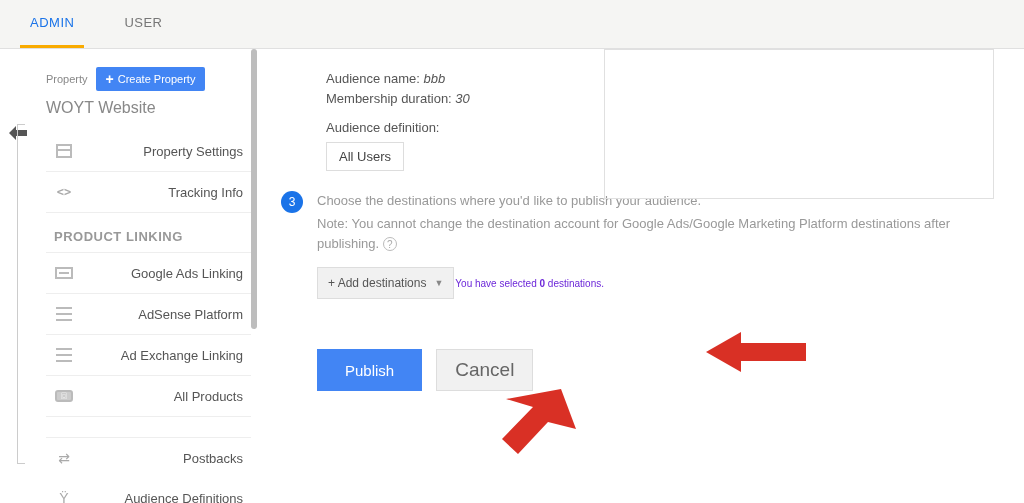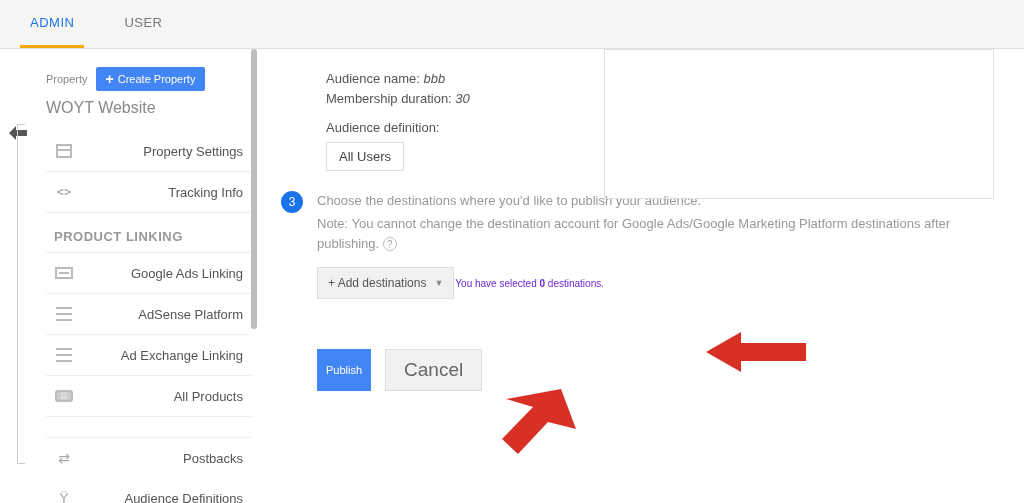--- a/index.html
+++ b/index.html
@@ -55,21 +55,21 @@
     .step-content h3 { font-size: 16px; font-weight: 400; color: #333; margin-bottom: 8px; }
     .step-desc { font-size: 13px; color: #999; line-height: 1.5; margin-bottom: 4px; }
     .help-icon { display:inline-block; width:14px; height:14px; border:1px solid #bbb; border-radius:50%; font-size:10px; text-align:center; line-height:14px; color:#aaa; }
 
     .dest-row { display:flex; align-items:center; gap:1px; margin-top:14px; }
     .add-dest-btn { background:#f1f1f1; border:1px solid #ddd; padding:8px 10px; font-size:12px; color:#555; display:flex; align-items:center; gap:8px; cursor:pointer; }
     .dropdown-caret { font-size:9px; color:#888; }
     .dest-status { color:#6d28d9; font-size:10px; }
 
     .action-row { display:flex; gap:14px; margin-top:50px; margin-left:0; }
-    .btn-primary { background:#4285f4; color:#fff; border:none; padding:9px 9px; font-size:11px; cursor:pointer; }
+    .btn-primary { background:#4285f4; color:#fff; border:none; padding:9px 28px; font-size:15px; cursor:pointer; }
     .btn-cancel { background:#f1f1f1; border:1px solid #ddd; padding:9px 18px; font-size:19px; color:#666; cursor:pointer; }
 
     .red-arrow { position:absolute; pointer-events:none; }
     .red-arrow svg { display:block; }
 
     .thumb-box { position:absolute; top:0; right:30px; width:390px; height:150px; border:1px solid #e0e0e0; }
 
     .spacer-divider { border-bottom: 1px solid #eee; margin: 20px 0 0; }
   </style>
 </head>

